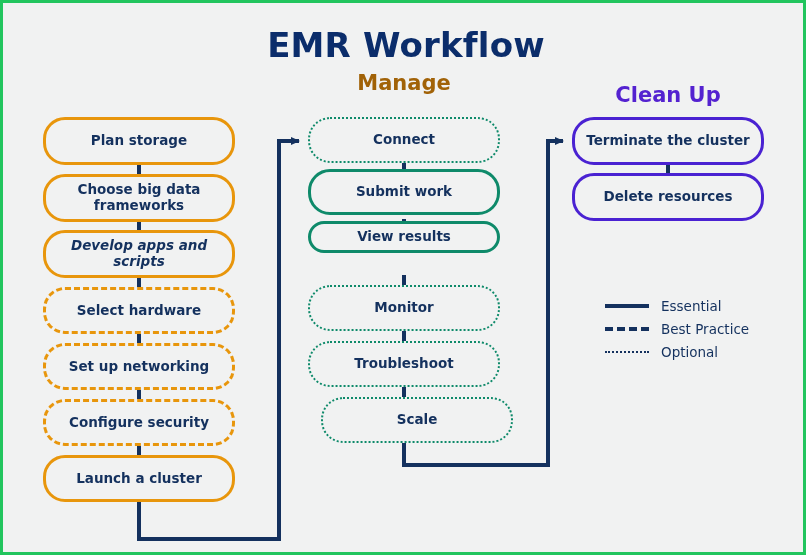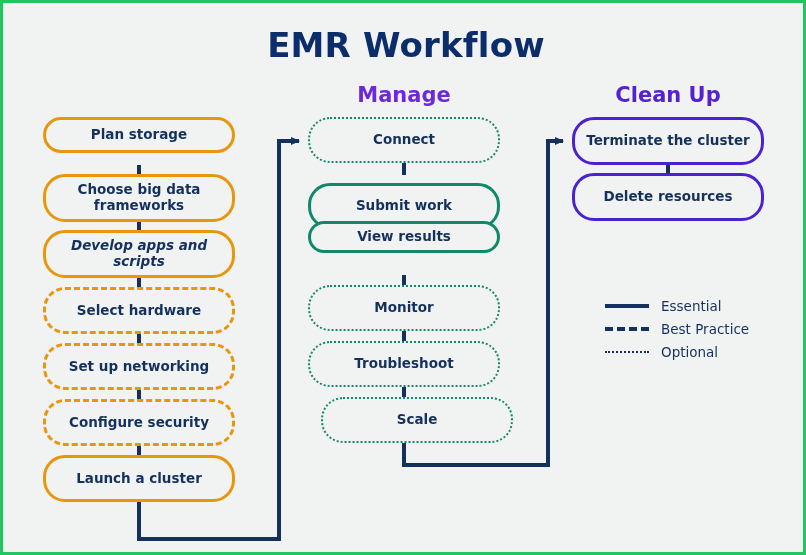--- a/index.html
+++ b/index.html
@@ -43,21 +43,21 @@
 
   
   .col-header {
     position: absolute;
     font-size: 21px;
     font-weight: bold;
     text-align: center;
     white-space: nowrap;
   }
   .col-header.plan   { left: 40px;  top: 80px;  width: 192px; color: #E18E0B; }
-  .col-header.manage { left: 305px; top: 80px;  width: 192px; color: #6d28d9; }
+  .col-header.manage { left: 305px; top: 68px;  width: 192px; color: #a16207; }
   .col-header.clean  { left: 569px; top: 80px;  width: 192px; color: #5422D0; }
 
   
   .node {
     position: absolute;
     box-sizing: border-box;
     background: #F1F2F2;
     border-radius: 22px;
     display: flex;
     align-items: center;
@@ -153,30 +153,30 @@
     <path d="M136,499 L136,536 L276,536 L276,138 L296,138" stroke="#14315E" stroke-width="4" fill="none" marker-end="url(#arrowhead)"></path>
 
     <path d="M401,440 L401,462 L545,462 L545,138 L560,138" stroke="#14315E" stroke-width="4" fill="none" marker-end="url(#arrowhead)"></path>
   </svg>
 
   <div class="diagram-title">EMR Workflow</div>
 
   <div class="col-header manage">Manage</div>
   <div class="col-header clean">Clean Up</div>
 
-  <div class="node c-orange ls-essential" style="left:40px;top:114px;width:192px;height:36px;">Plan storage</div>
+  <div class="node c-orange ls-essential" style="left:40px;top:114px;width:192px;height:48px;">Plan storage</div>
   <div class="node c-orange ls-essential" style="left:40px;top:171px;width:192px;height:48px;">Choose big data frameworks</div>
   <div class="node c-orange ls-essential" style="left:40px;top:227px;width:192px;height:48px;font-style:italic;">Develop apps and scripts</div>
   <div class="node c-orange ls-bestpractice" style="left:40px;top:284px;width:192px;height:47px;">Select hardware</div>
   <div class="node c-orange ls-bestpractice" style="left:40px;top:340px;width:192px;height:47px;">Set up networking</div>
   <div class="node c-orange ls-bestpractice" style="left:40px;top:396px;width:192px;height:47px;">Configure security</div>
   <div class="node c-orange ls-essential" style="left:40px;top:452px;width:192px;height:47px;">Launch a cluster</div>
 
   <div class="node c-green ls-optional" style="left:305px;top:114px;width:192px;height:46px;">Connect</div>
-  <div class="node c-green ls-essential" style="left:305px;top:180px;width:192px;height:46px;">Submit work</div>
+  <div class="node c-green ls-essential" style="left:305px;top:166px;width:192px;height:46px;">Submit work</div>
   <div class="node c-green ls-essential" style="left:305px;top:218px;width:192px;height:32px;">View results</div>
   <div class="node c-green ls-optional" style="left:305px;top:282px;width:192px;height:46px;">Monitor</div>
   <div class="node c-green ls-optional" style="left:305px;top:338px;width:192px;height:46px;">Troubleshoot</div>
   <div class="node c-green ls-optional" style="left:318px;top:394px;width:192px;height:46px;">Scale</div>
 
   <div class="node c-purple ls-essential" style="left:569px;top:114px;width:192px;height:48px;">Terminate the cluster</div>
   <div class="node c-purple ls-essential" style="left:569px;top:170px;width:192px;height:48px;">Delete resources</div>
 
   <div id="legend">
     <div class="legend-row">

